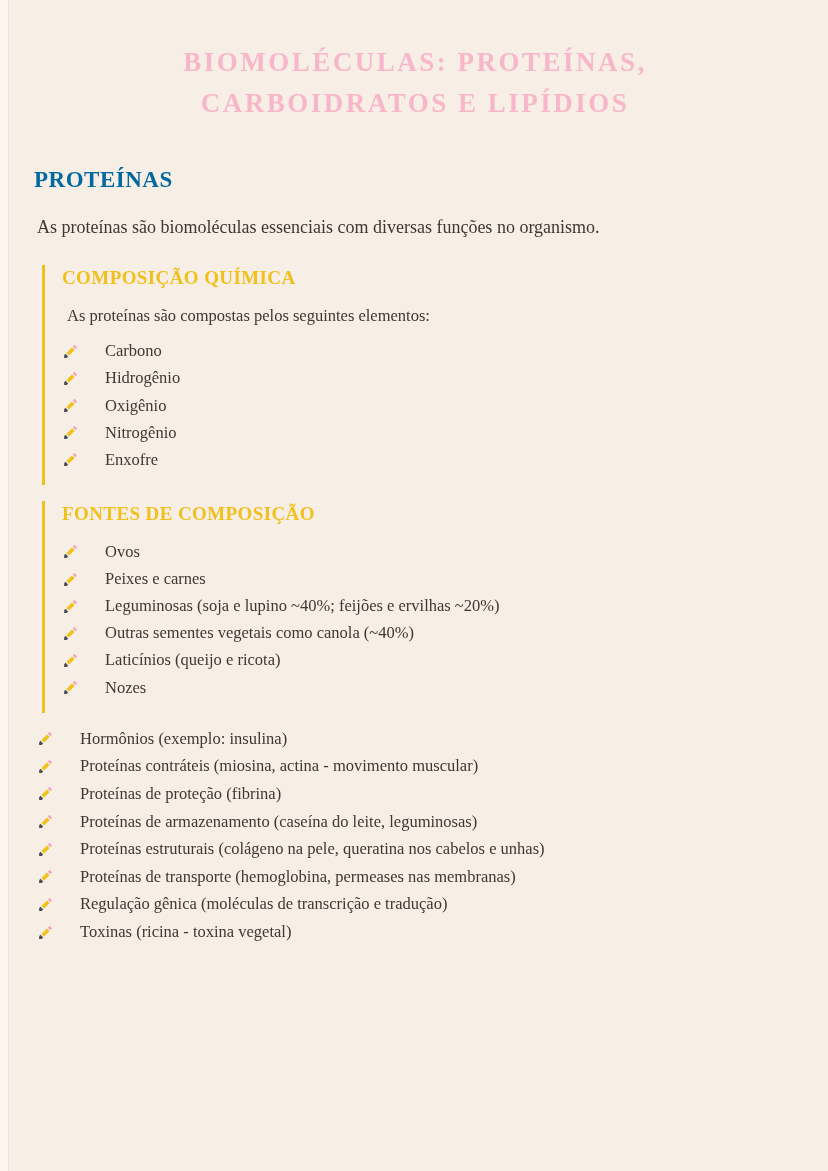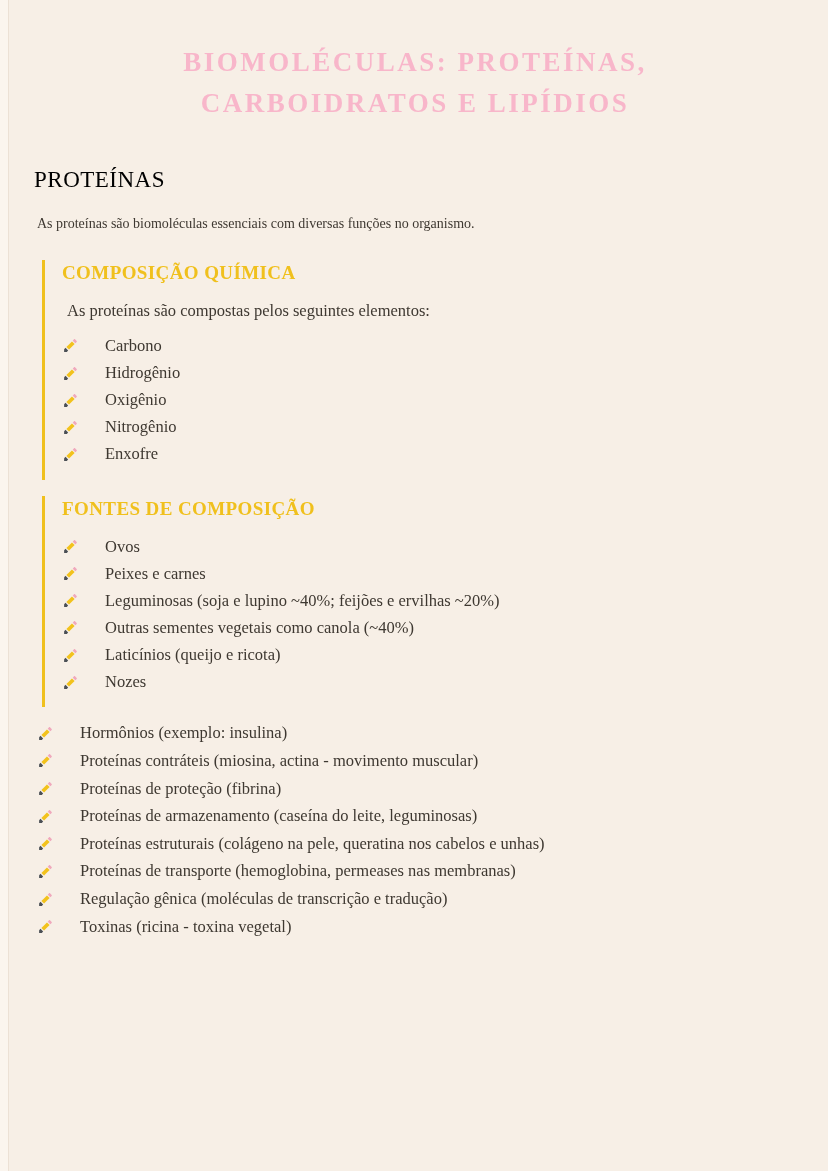--- a/index.html
+++ b/index.html
@@ -28,28 +28,28 @@
     max-width: 600px;
     text-align: center;
     color: #f8b6ca;
     font-size: 27px;
     font-weight: bold;
     letter-spacing: 2.5px;
     line-height: 1.5;
   }
   .section-heading {
     margin: 0 0 22px 0;
-    color: #000000;
+    color: #0369a1;
     font-size: 23px;
-    font-weight: normal;
+    font-weight: bold;
     letter-spacing: 0.5px;
   }
   .intro {
     margin: 0 0 26px 3px;
-    font-size: 14px;
+    font-size: 18px;
     line-height: 1.35;
   }
   .block {
     margin: 0 0 16px 8px;
     padding: 2px 0 8px 17px;
     border-left: 3px solid #f0c01d;
   }
   .block-heading {
     margin: 0 0 17px 0;
     color: #f0c01d;

